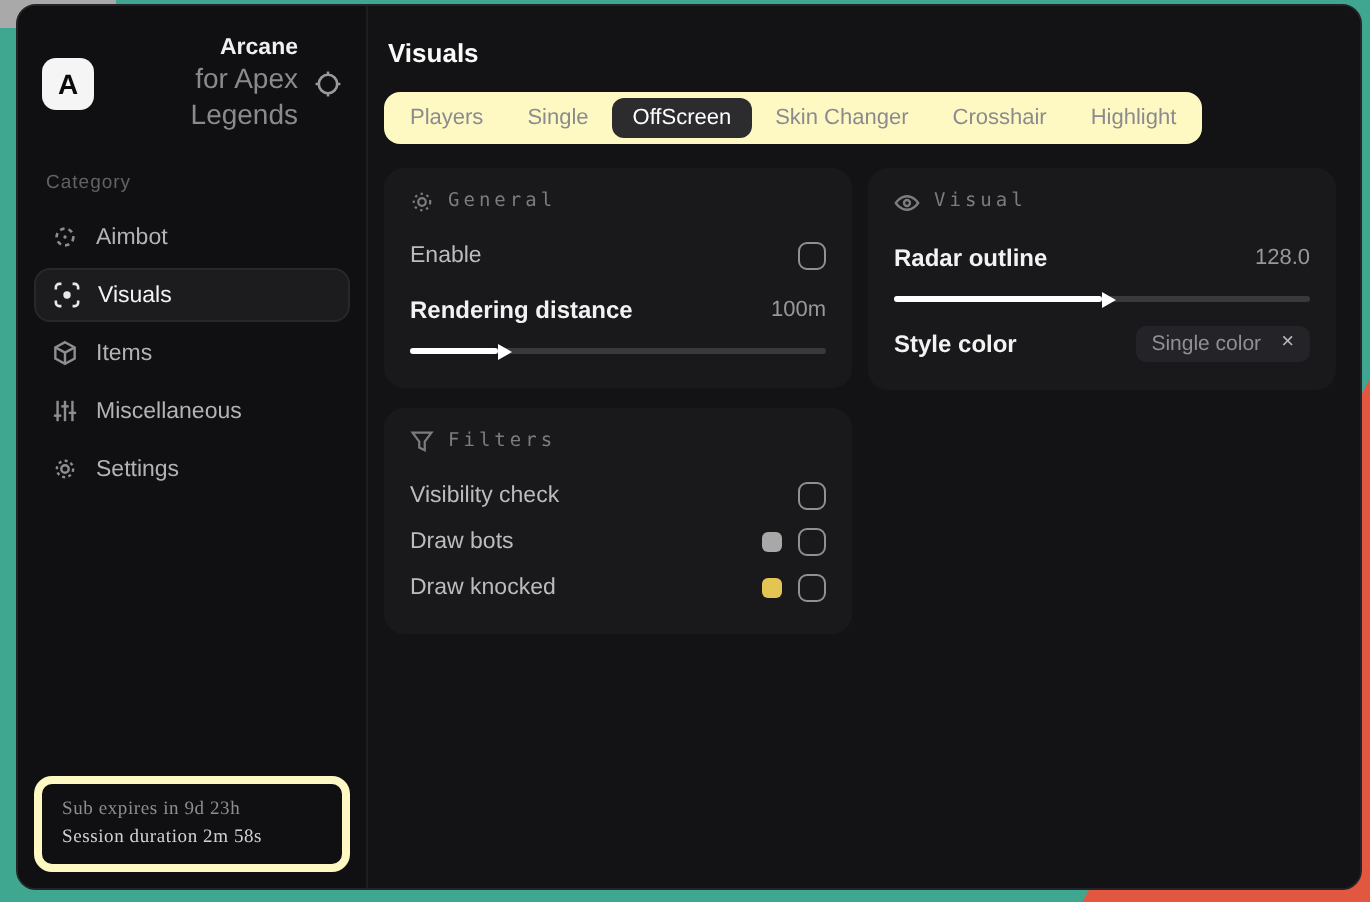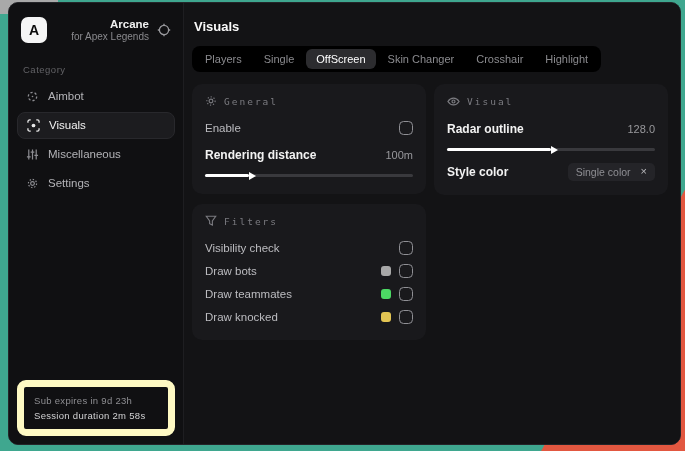--- a/index.html
+++ b/index.html
@@ -17,52 +17,52 @@
 
   
   .sidebar { width:175px; flex:0 0 175px; background:#101012; border-right:1px solid #1e1e21;
     display:flex; flex-direction:column; padding:10px 8px 8px 8px; }
   .brand { display:flex; align-items:center; gap:8px; padding:4px 4px 10px 4px; }
   .brand-logo { width:26px; height:26px; background:#f5f5f5; border-radius:7px;
     display:flex; align-items:center; justify-content:center;
     color:#0b0b0b; font-weight:700; font-size:14px; }
   .brand-text { flex:1; line-height:1.25;text-align:right; }
   .brand-name { color:#f0f0f0; font-size:11.5px; font-weight:700; }
-  .brand-sub { color:#8a8a8e; font-size:10px;padding-left:16px; }
+  .brand-sub { color:#8a8a8e; font-size:14px;padding-left:16px; }
   .brand-gear { color:#9a9a9e; display:flex; }
 
   .category { color:#626266; font-size:9.5px; letter-spacing:0.5px; margin:10px 6px 8px 6px; }
 
   .nav { display:flex; flex-direction:column; gap:2px; }
   .nav-item { display:flex; align-items:center; gap:9px; height:27px; padding:0 9px;
     border-radius:8px; color:#b3b3b7; font-size:11.5px; cursor:default; }
   .nav-item .nicon { display:flex; color:#8d8d92; }
   .nav-item.selected { background:#1c1c1f; border:1px solid #28282c; color:#f2f2f2; }
   .nav-item.selected .nicon { color:#e8e8e8; }
 
   .sidebar-spacer { flex:1; }
-  .sidebar-footer { border:7px solid #fef9c3; border-radius:9px; padding:8px 10px;
-    font-family:Liberation Sans, sans-serif; }
+  .sidebar-footer { border:4px solid #fef9c3; border-radius:9px; padding:8px 10px;
+    font-family:Liberation Serif, serif; }
   .foot-line1 { color:#8e8e92; font-size:9.5px; margin-bottom:4px; letter-spacing:0.3px;}
   .foot-line2 { color:#d2d2d4; font-size:9.5px; letter-spacing:0.3px;}
 
   
   .main { flex:1; background:#131315; padding:14px 14px 12px 8px; display:flex; flex-direction:column; }
   .page-title { color:#fafafa; font-size:13px; font-weight:700; margin:2px 0 12px 2px; }
 
-  .tabbar { display:inline-flex; align-self:flex-start; background:#000000; border-radius:8px;
+  .tabbar { display:inline-flex; align-self:flex-start; background:#fef9c3; border-radius:8px;
     padding:3px; gap:2px; }
   .tab { color:#8b8b8f; font-size:11px; padding:4px 10px; border-radius:6px; cursor:default; white-space:nowrap; }
   .tab.active { background:#2c2c2f; color:#ffffff; }
 
   .content { display:flex; gap:8px; margin-top:12px; align-items:flex-start; }
   .col { display:flex; flex-direction:column; gap:10px; width:234px; }
 
   .panel { background:#19191c; border-radius:10px; padding:11px 13px 13px 13px; }
-  .panel-head { display:flex; align-items:center; gap:7px; color:#7b7b80;
+  .panel-head { display:flex; align-items:flex-start; gap:7px; color:#7b7b80;
     font-family:"DejaVu Sans Mono", monospace; font-size:9.5px; letter-spacing:2px; margin-bottom:10px; }
   .panel-head .picon { display:flex; color:#7b7b80; }
 
   .row { display:flex; align-items:center; justify-content:space-between; min-height:21px; margin-top:2px;gap:36px; }
   .lbl { font-size:11.5px; color:#bcbcc0; }
   .lbl.strong { color:#f2f2f2; font-weight:700; font-size:12px; }
   .val { color:#98989c; font-size:11px; }
   .row-right { display:flex; align-items:center; gap:8px; }
 
   .checkbox { width:14px; height:14px; border:1.5px solid #8f8f94; border-radius:4.5px; background:transparent; }
@@ -125,20 +125,29 @@
               <path d="M1 4V2.8A1.8 1.8 0 0 1 2.8 1H4"></path>
               <path d="M10 1h1.2A1.8 1.8 0 0 1 13 2.8V4"></path>
               <path d="M13 10v1.2a1.8 1.8 0 0 1-1.8 1.8H10"></path>
               <path d="M4 13H2.8A1.8 1.8 0 0 1 1 11.2V10"></path>
               <circle cx="7" cy="7" r="2" fill="currentColor" stroke="none"></circle>
             </svg>
           </span>
           <span>Visuals</span>
         </div>
 
+        <div class="nav-item">
+          <span class="nicon">
+            <svg width="13" height="13" viewBox="0 0 14 14" fill="none" stroke="currentColor" stroke-width="1.3">
+              <path d="M7 1.2 12.2 4v6L7 12.8 1.8 10V4Z"></path>
+              <path d="M1.8 4 7 6.8 12.2 4M7 6.8v6"></path>
+            </svg>
+          </span>
+          <span>Items</span>
+        </div>
 
         <div class="nav-item">
           <span class="nicon">
             <svg width="13" height="13" viewBox="0 0 14 14" fill="none" stroke="currentColor" stroke-width="1.3">
               <line x1="3" y1="1.5" x2="3" y2="12.5"></line>
                 <line x1="1" y1="9.5" x2="5" y2="9.5"></line>
               <line x1="7" y1="1.5" x2="7" y2="12.5"></line>
                 <line x1="5" y1="4.5" x2="9" y2="4.5"></line>
               <line x1="11" y1="1.5" x2="11" y2="12.5"></line>
                 <line x1="9" y1="8" x2="13" y2="8"></line>
@@ -225,27 +234,20 @@
             </div>
 
             <div class="row">
               <span class="lbl">Draw bots</span>
               <span class="row-right">
                 <span class="swatch" style="background: rgb(168, 168, 168);"></span>
                 <span class="checkbox"></span>
               </span>
             </div>
 
-            <div class="row">
-              <span class="lbl">Draw teammates</span>
-              <span class="row-right">
-                <span class="swatch" style="background: rgb(76, 217, 100);"></span>
-                <span class="checkbox"></span>
-              </span>
-            </div>
 
             <div class="row">
               <span class="lbl">Draw knocked</span>
               <span class="row-right">
                 <span class="swatch" style="background: rgb(227, 197, 83);"></span>
                 <span class="checkbox"></span>
               </span>
             </div>
           </div>
         </div>

